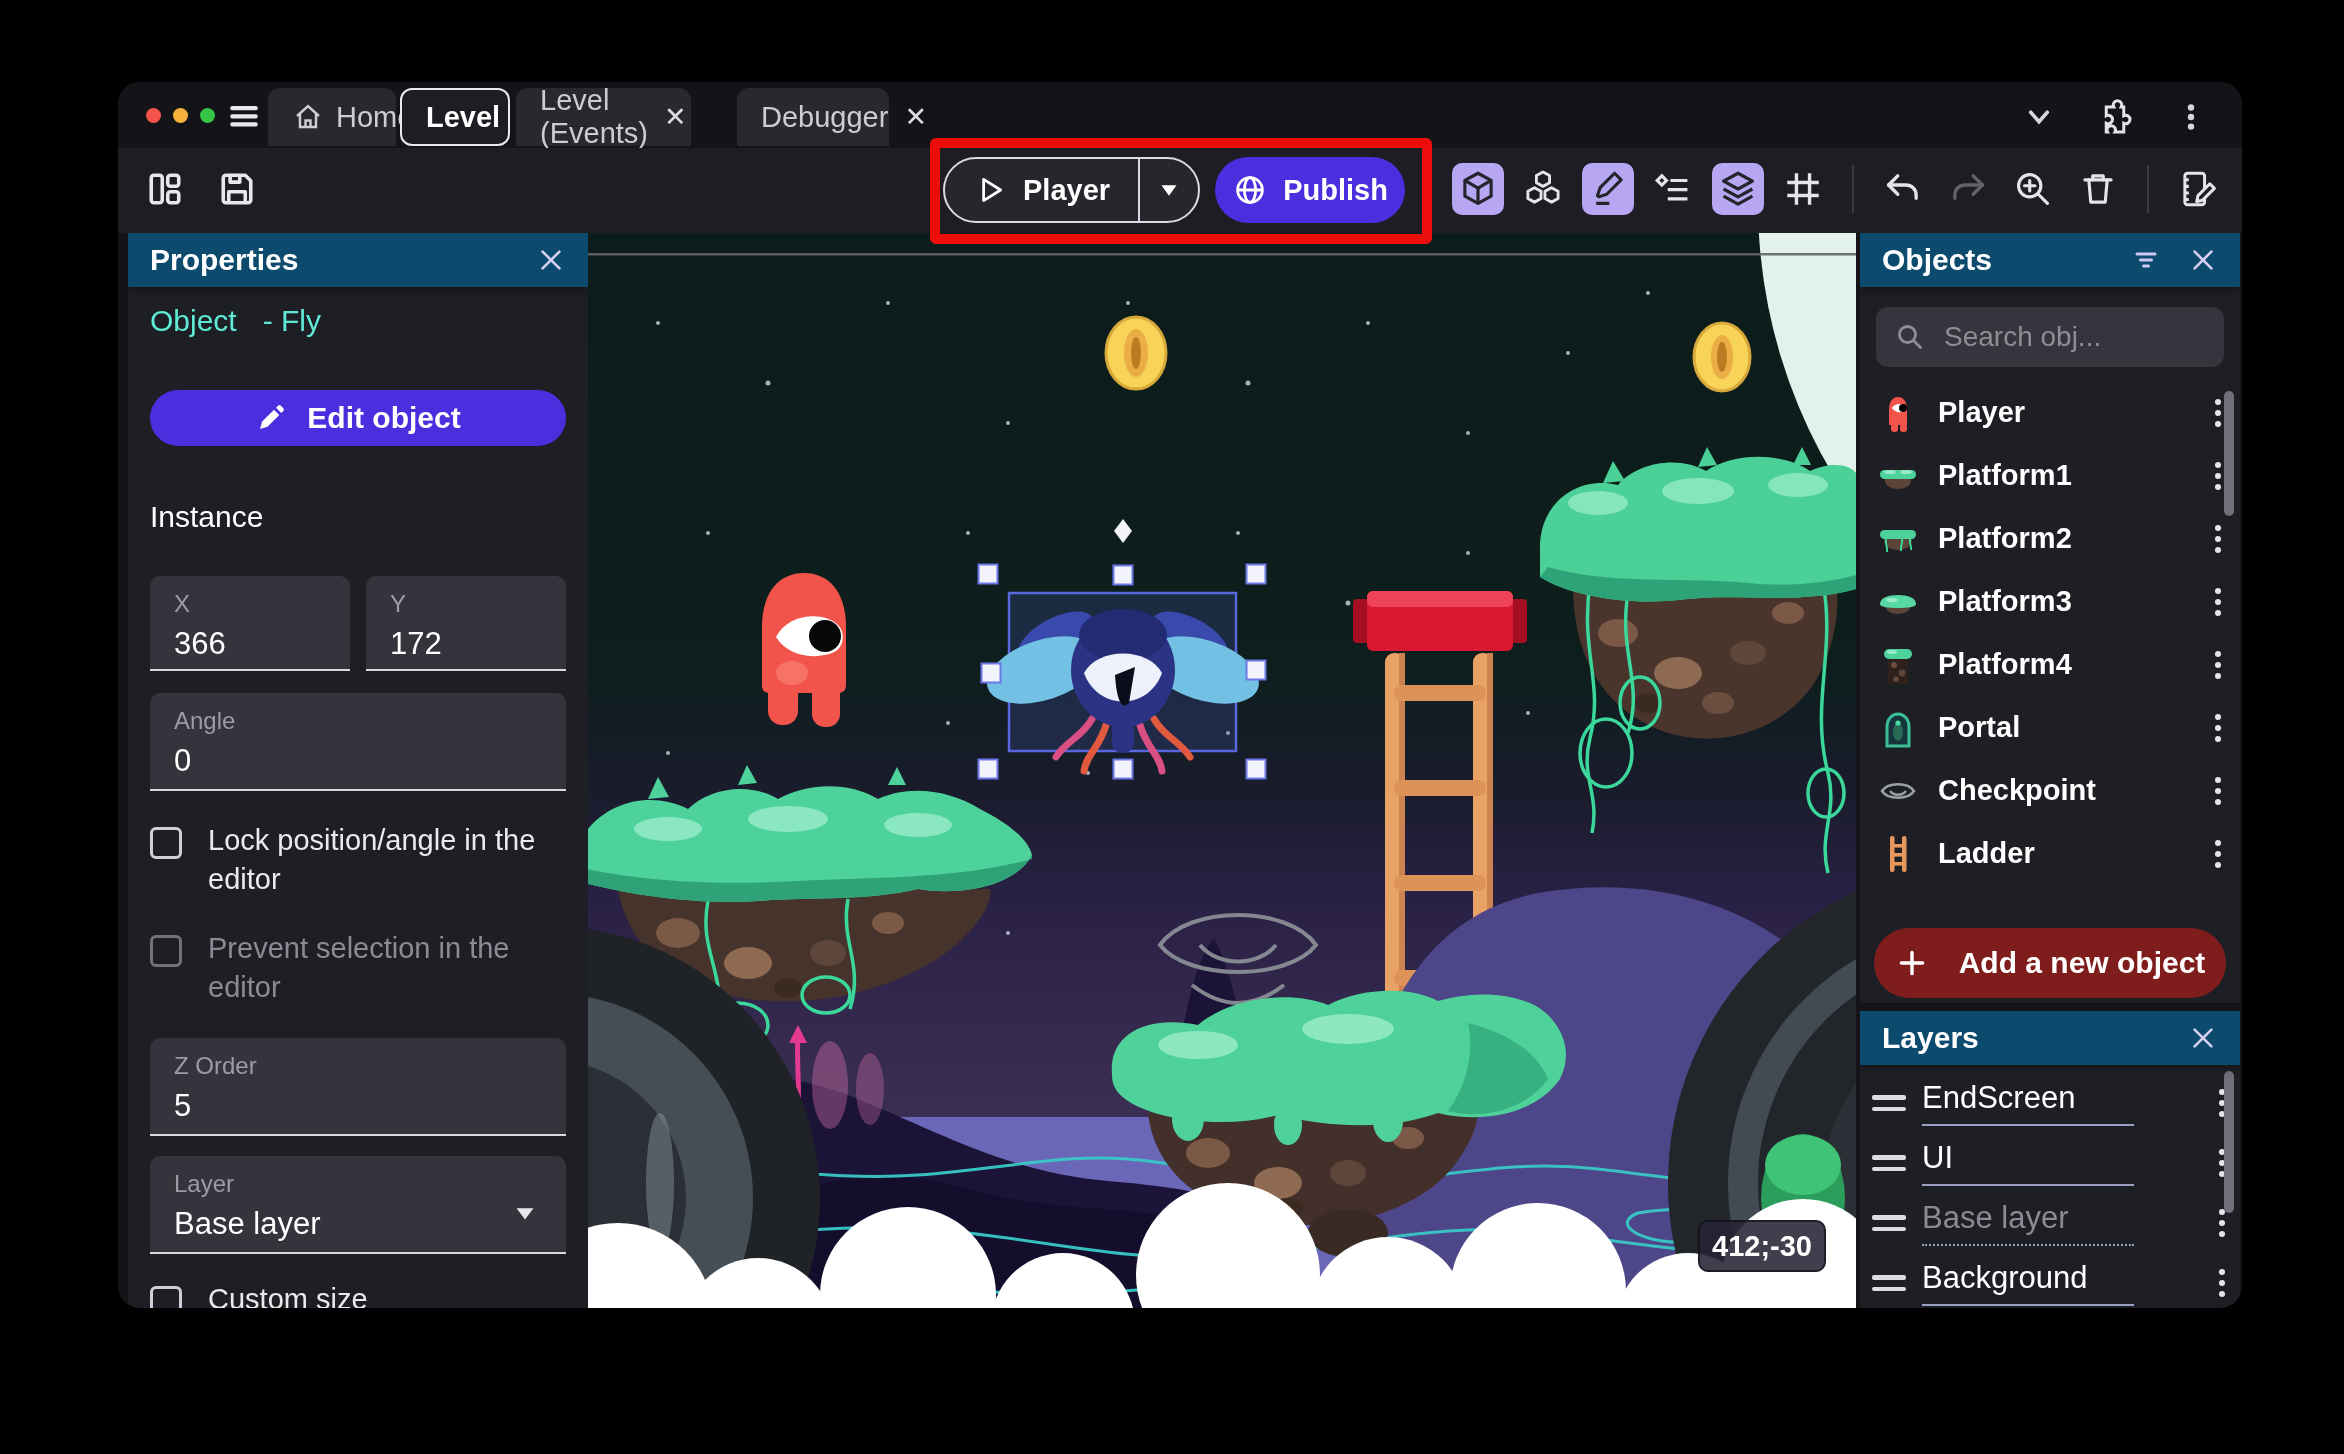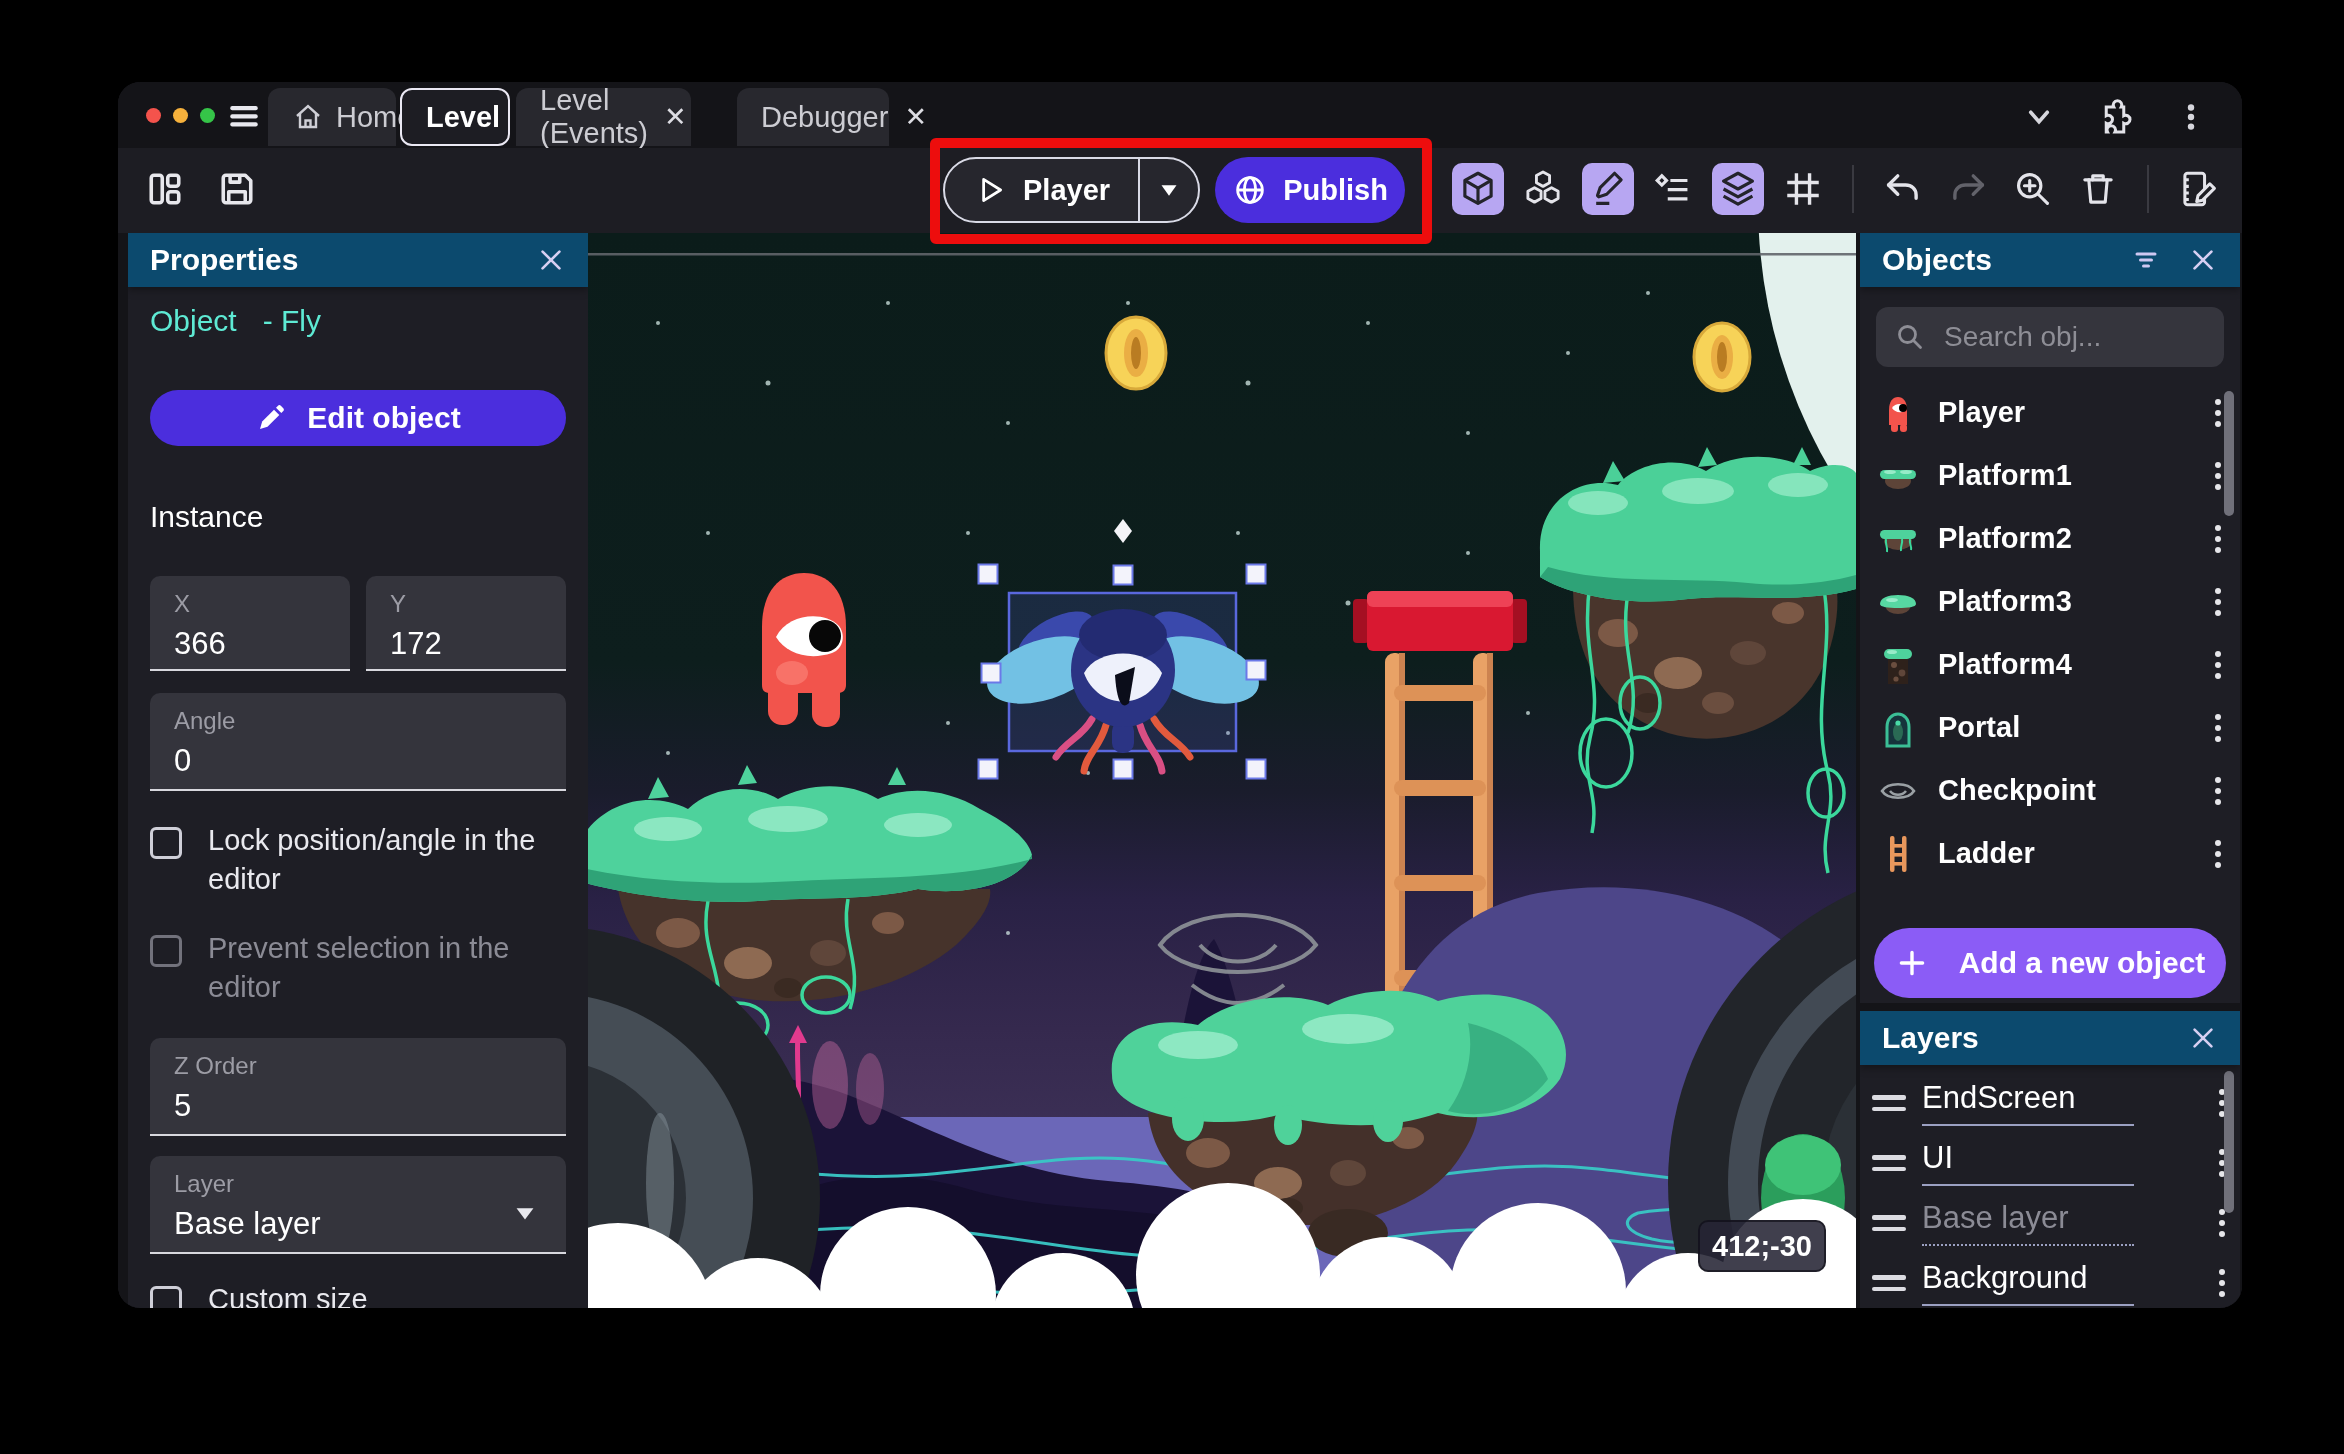--- a/index.html
+++ b/index.html
@@ -93,21 +93,21 @@
   .layers{left:0;top:778px;width:380px;height:297px;}
   .searchbox{margin:20px 16px 0 16px;height:60px;background:#35353d;border-radius:12px;
     display:flex;align-items:center;gap:16px;padding:0 18px;}
   .searchbox input{flex:1;background:transparent;border:none;outline:none;color:#e9e9ee;font-size:28px;font-family:"Liberation Sans",sans-serif;}
   .searchbox input::placeholder{color:#8e8e96;}
   .obj-list{margin-top:14px;}
   .obj-row{height:63px;display:flex;align-items:center;gap:18px;padding:0 16px;}
   .obj-ic{width:44px;height:44px;flex:none;display:flex;align-items:center;justify-content:center;}
   .obj-label{color:#fff;font-size:29px;font-weight:600;}
   .kebab{margin-left:auto;display:flex;align-items:center;color:#e6e6ea;}
-  .add-btn{position:absolute;left:14px;right:14px;top:695px;height:70px;border-radius:35px;background:#8b5cf6;
+  .add-btn{position:absolute;left:14px;right:14px;top:695px;height:70px;border-radius:35px;background:#7f1d1d;
     color:#fff;font-size:30px;font-weight:700;display:flex;align-items:center;justify-content:center;gap:30px;}
   .scrollthumb{position:absolute;width:10px;border-radius:5px;background:#70707a;right:6px;}
   .st-objects{top:158px;height:125px;}
   .st-layers{top:60px;height:142px;}
   .layer-row{height:60px;display:flex;align-items:center;gap:16px;padding:0 12px;}
   .drag{flex:none;display:flex;flex-direction:column;gap:7px;width:34px;}
   .drag i{height:4.5px;background:#dcdce2;border-radius:2px;display:block;}
   .lname{width:212px;color:#fff;font-size:31px;border-bottom:2px solid #9ba0c2;padding-bottom:8px;}
   .lname.muted{color:#8b8b95;border-bottom:2px dotted #9ba0c2;}
   svg{overflow:visible;}

